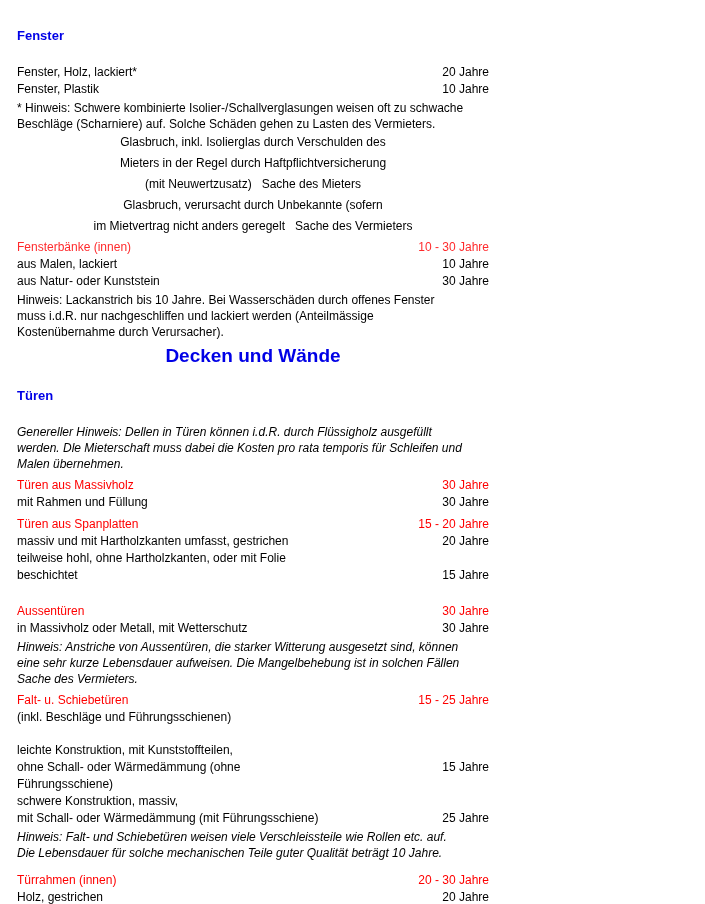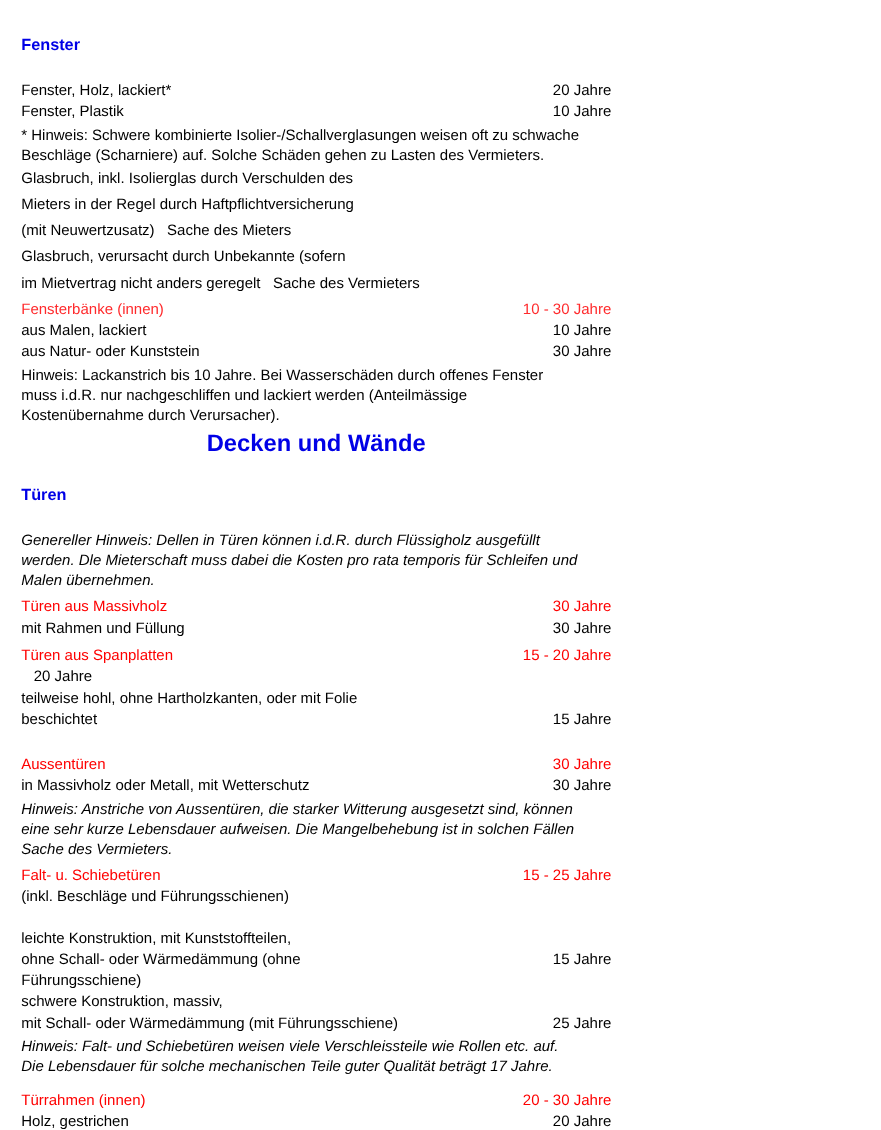--- a/index.html
+++ b/index.html
@@ -52,21 +52,21 @@
     color: var(--red);
     font-weight: 400;
     margin-top: 5px;
   }
   .row.red {
     color: var(--soft-red);
     margin-top: 4px;
   }
   .g-row {
     display: flex;
-    justify-content: flex-start;
+    justify-content: center;
     align-items: flex-start;
     line-height: 16px;
     margin: 0 0 5px;
   }
   .g-row .value { white-space: nowrap; margin-left: 10px; }
   .para {
     line-height: 16px;
     margin: 2px 0;
     white-space: pre-line;
     max-width: 472px;
@@ -132,20 +132,21 @@
     </div>
     <div class="row">
       <span class="label">mit Rahmen und Füllung</span>
       <span class="value">30 Jahre</span>
     </div>
     <div class="row cat">
       <span class="label">Türen aus Spanplatten</span>
       <span class="value">15 - 20 Jahre</span>
     </div>
     <div class="row">
+      <span class="label">massiv und mit Hartholzkanten umfasst, gestrichen</span>
       <span class="value">20 Jahre</span>
     </div>
     <div class="row">
       <span class="label">teilweise hohl, ohne Hartholzkanten, oder mit Folie</span>
     </div>
     <div class="row">
       <span class="label">beschichtet</span>
       <span class="value">15 Jahre</span>
     </div>
     <div class="gap" style="height: 14px;"></div>
@@ -179,21 +180,21 @@
       <span class="label">Führungsschiene)</span>
     </div>
     <div class="row">
       <span class="label">schwere Konstruktion, massiv,</span>
     </div>
     <div class="row">
       <span class="label">mit Schall- oder Wärmedämmung (mit Führungsschiene)</span>
       <span class="value">25 Jahre</span>
     </div>
     <div class="para italic">Hinweis: Falt- und Schiebetüren weisen viele Verschleissteile wie Rollen etc. auf.
-Die Lebensdauer für solche mechanischen Teile guter Qualität beträgt 17 Jahre.</div>
+Die Lebensdauer für solche mechanischen Teile guter Qualität beträgt 10 Jahre.</div>
     <div class="gap" style="height: 4px;"></div>
     <div class="row cat">
       <span class="label">Türrahmen (innen)</span>
       <span class="value">20 - 30 Jahre</span>
     </div>
     <div class="row">
       <span class="label">Holz, gestrichen</span>
       <span class="value">20 Jahre</span>
     </div>
     <div class="row">

